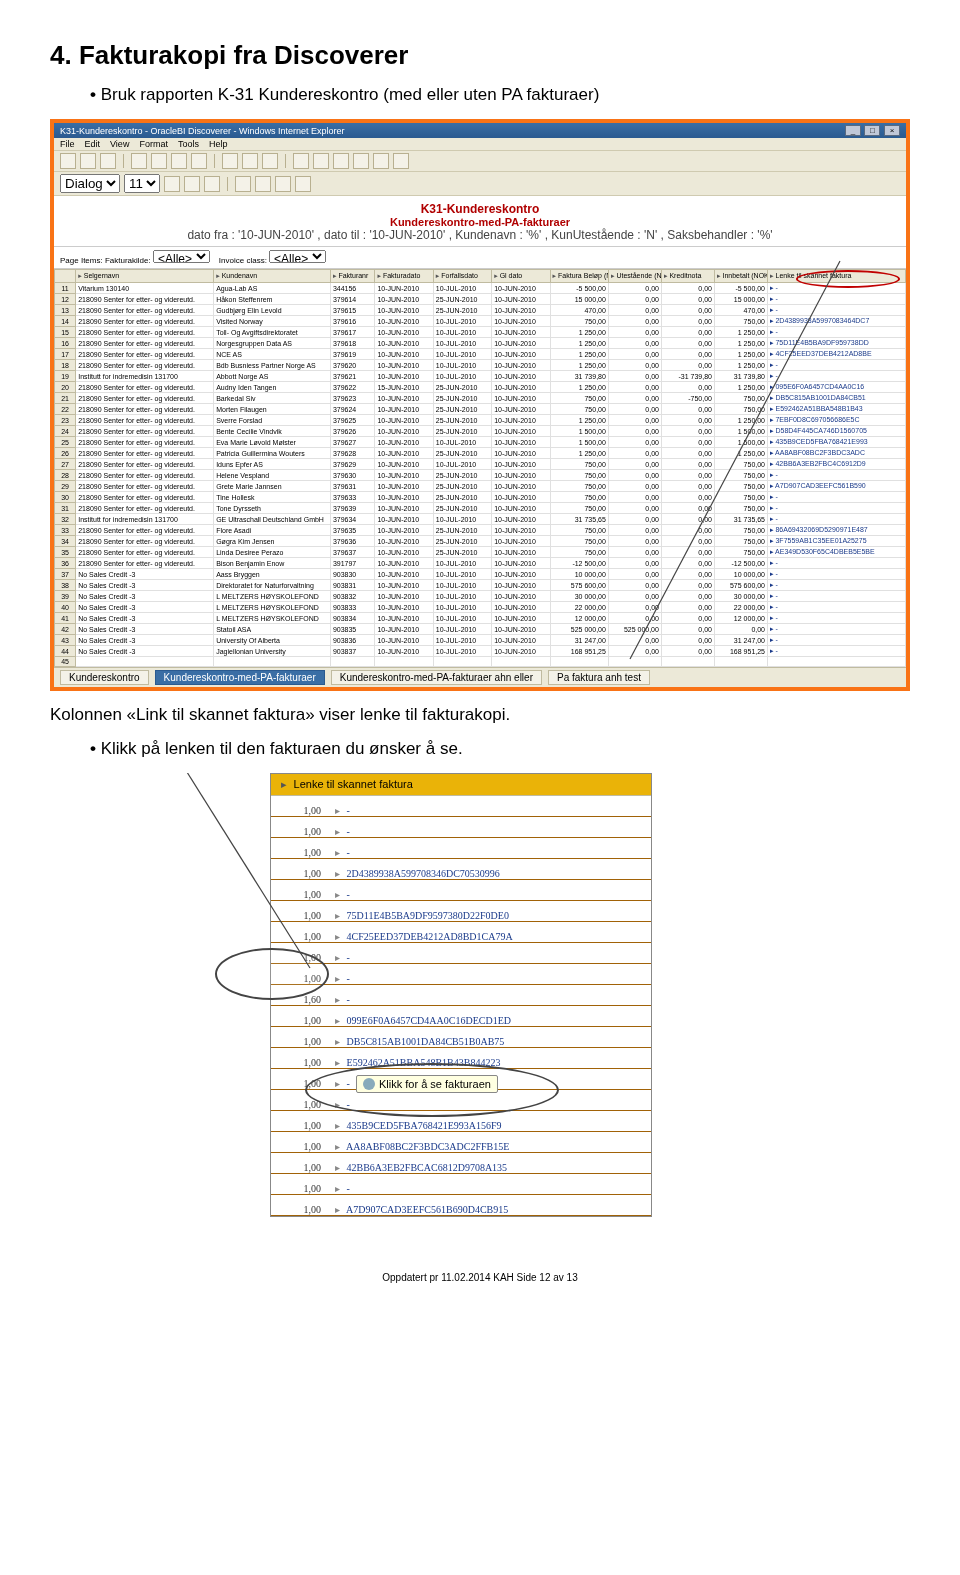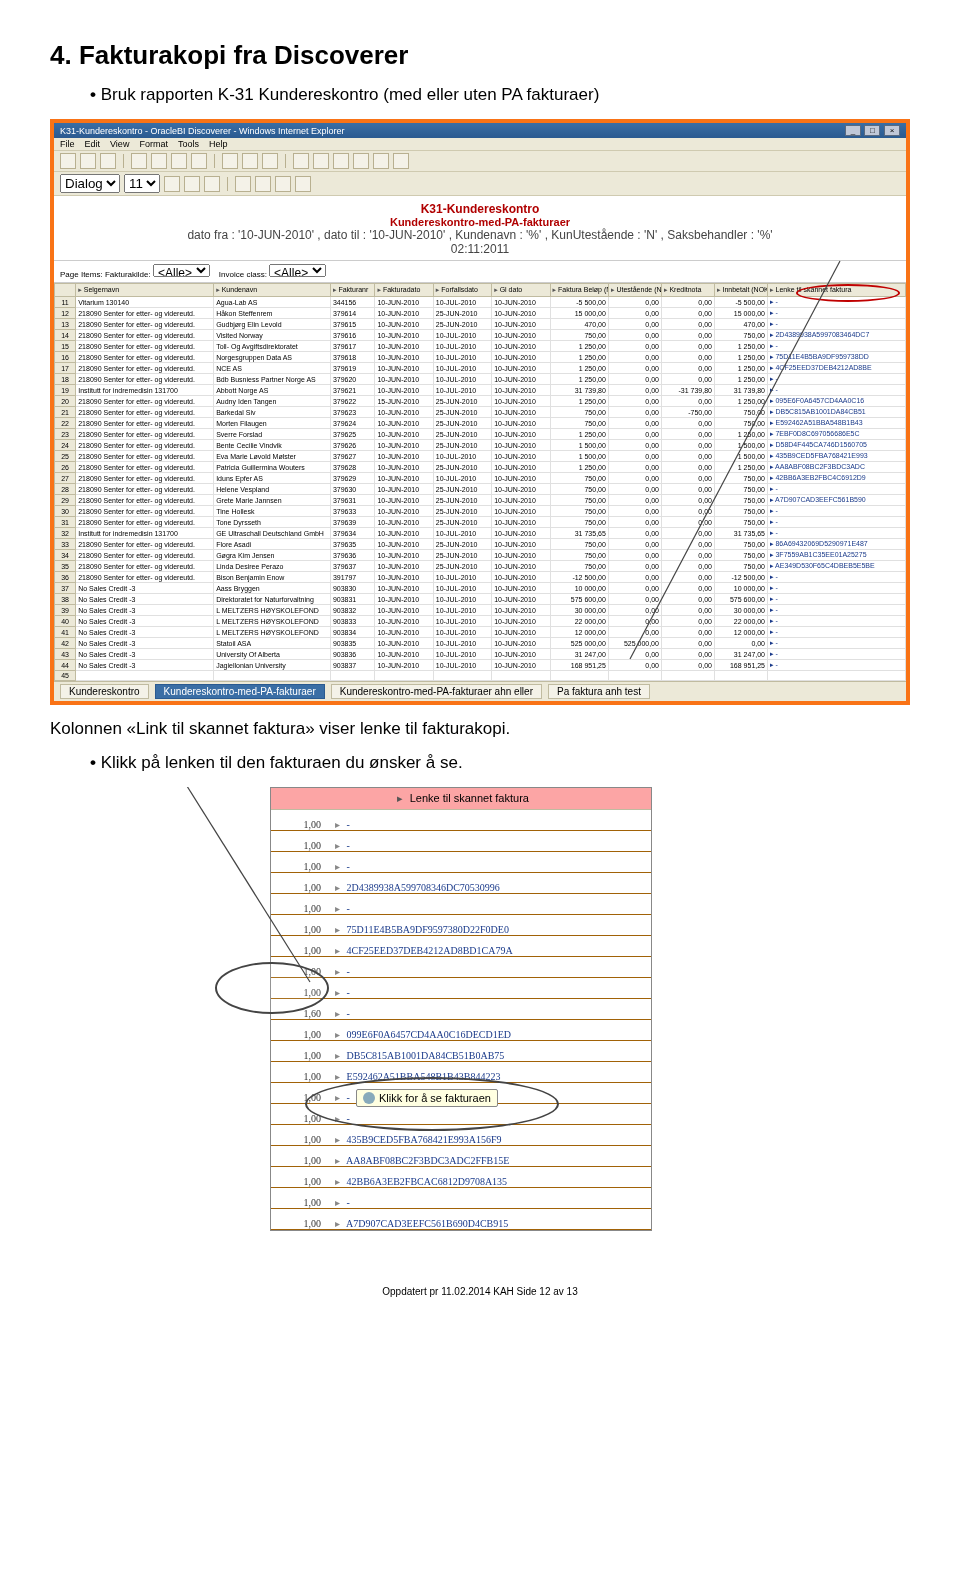--- a/index.html
+++ b/index.html
@@ -182,24 +182,24 @@
     margin: 14px 0;
   }
   .second-image {
     border: 1px solid #888;
     width: 380px;
     margin: 14px 0 30px 220px;
     background: #fff;
     font-size: 10px;
   }
   .second-image .col-header {
-    background: #fca5a5;
+    background: #eab308;
     border-bottom: 1px solid #c0bba0;
     padding: 4px 6px;
-    text-align: center;
+    text-align: left;
     font-size: 11px;
   }
   .second-image .col-header .tri {
     color: #555;
     margin: 0 4px;
   }
   .second-image .row2 {
     display: flex;
     border-bottom: 1px solid #a16207;
     align-items: flex-end;
@@ -320,21 +320,20 @@
     <span class="tb-btn"></span>
     <span class="tb-btn"></span>
     <span class="tb-btn"></span>
     <span class="tb-btn"></span>
   </div>
 
   <div class="report-header">
     <div class="r-title">K31-Kundereskontro</div>
     <div class="r-sub">Kundereskontro-med-PA-fakturaer</div>
     <div class="r-meta">dato fra : '10-JUN-2010' , dato til : '10-JUN-2010' , Kundenavn : '%' , KunUtestående : 'N' , Saksbehandler : '%'</div>
-    <div class="r-meta">02:11:2011</div>
   </div>
 
   <div class="page-items">
     <span>Page Items:</span>
     <span>Fakturakilde:</span>
     <select><option>&lt;Alle&gt;</option></select>
     &nbsp;&nbsp;
     <span>Invoice class:</span>
     <select><option>&lt;Alle&gt;</option></select>
   </div>

